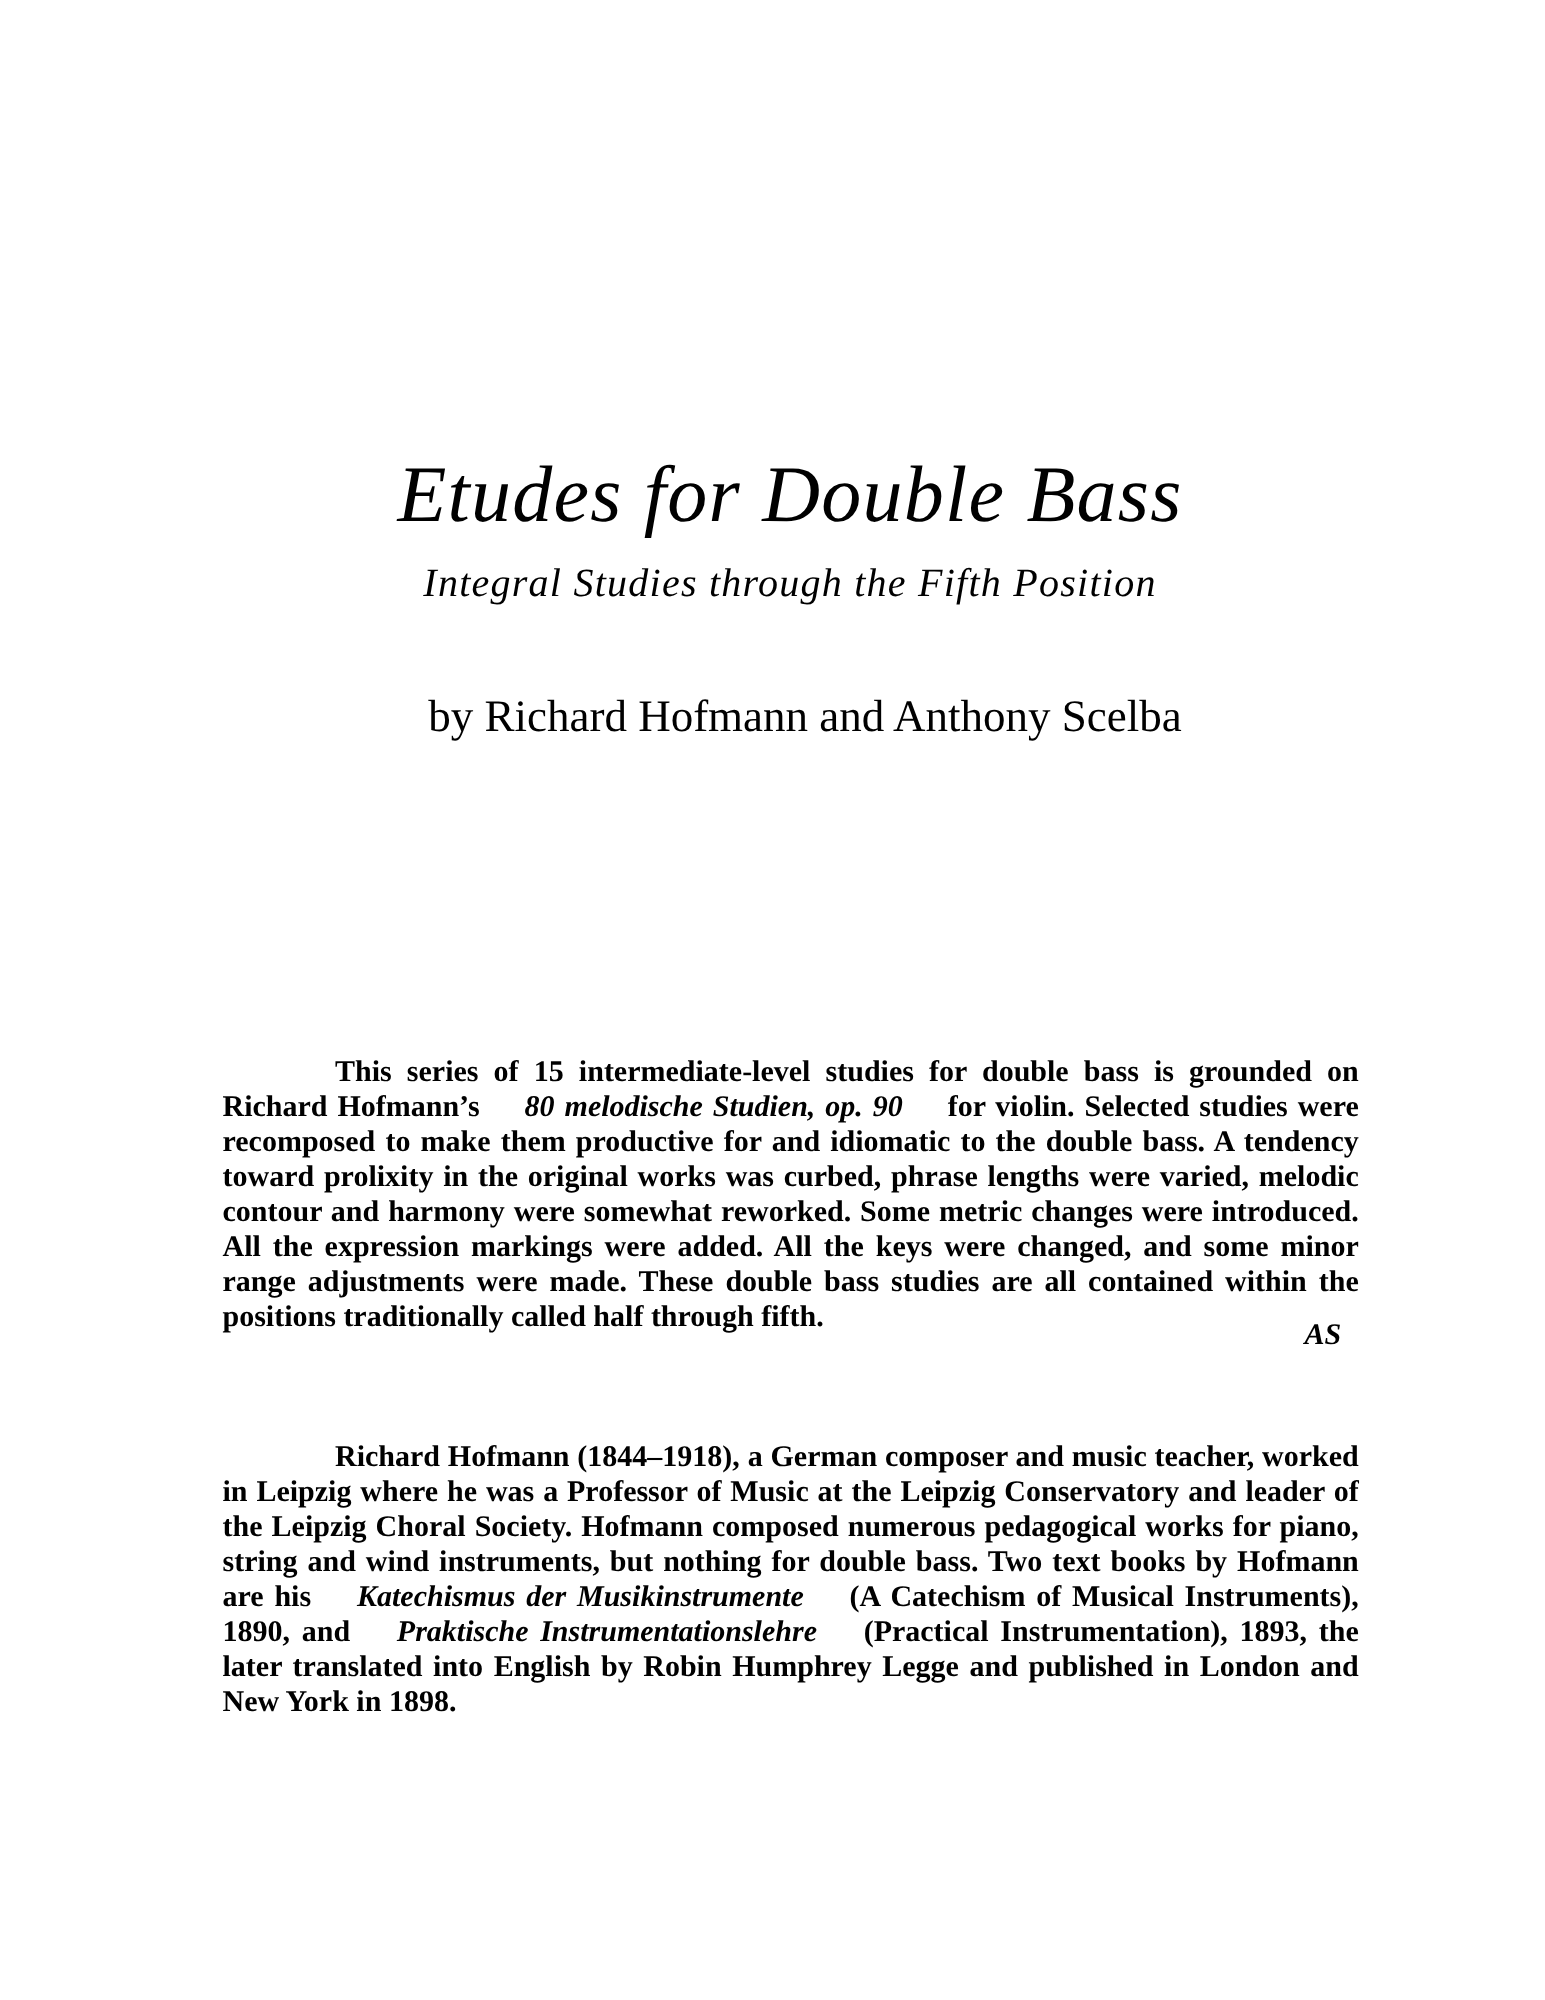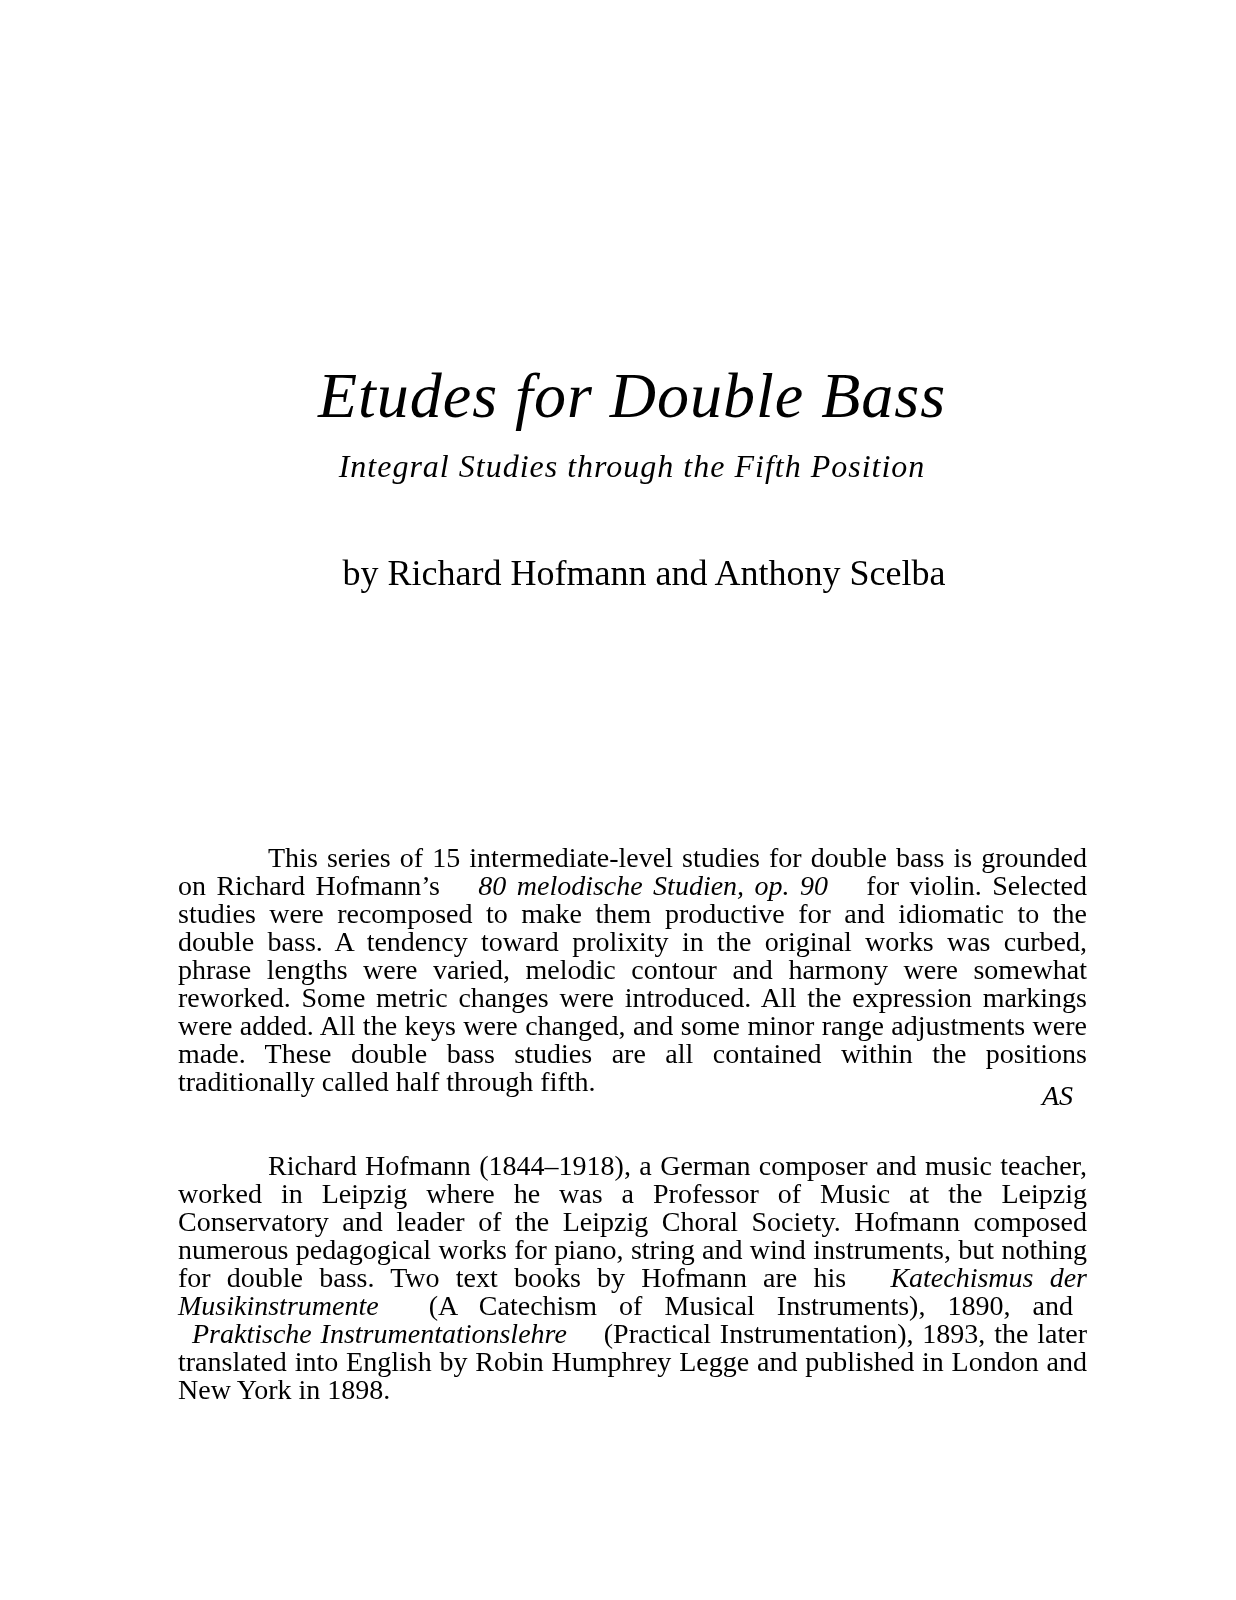--- a/index.html
+++ b/index.html
@@ -52,24 +52,25 @@
     width: 1236px;
     text-align: center;
     font-size: 36px;
     line-height: 1.2;
     font-style: normal;
   }
   .body-par {
     position: absolute;
     left: 150px;
     width: 937px;
-    font-size: 28px;
+    font-size: 24px;
     line-height: 28px;
     text-align: justify;
     text-indent: 62px;
+    font-weight: bold;
   }
   .par-1 { top: 816px; }
   .par-2 { top: 1124px; }
   .body-par em { font-style: italic; }
   .sig {
     float: right;
     font-style: italic;
   }
 </style>
 </head>

